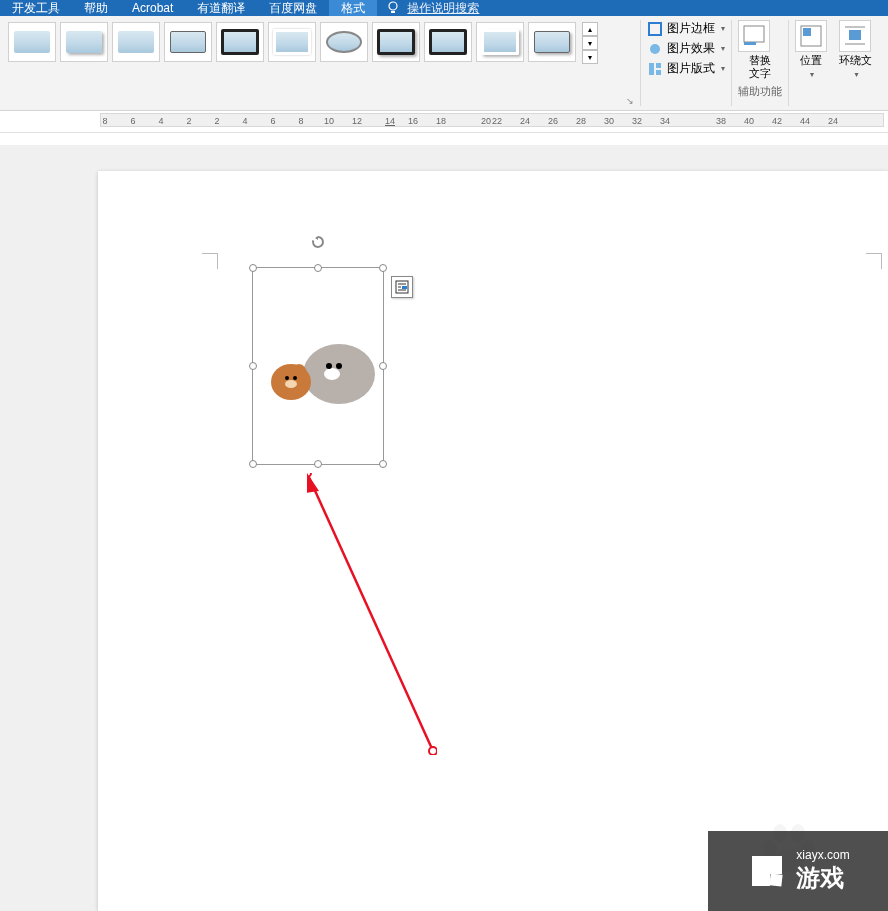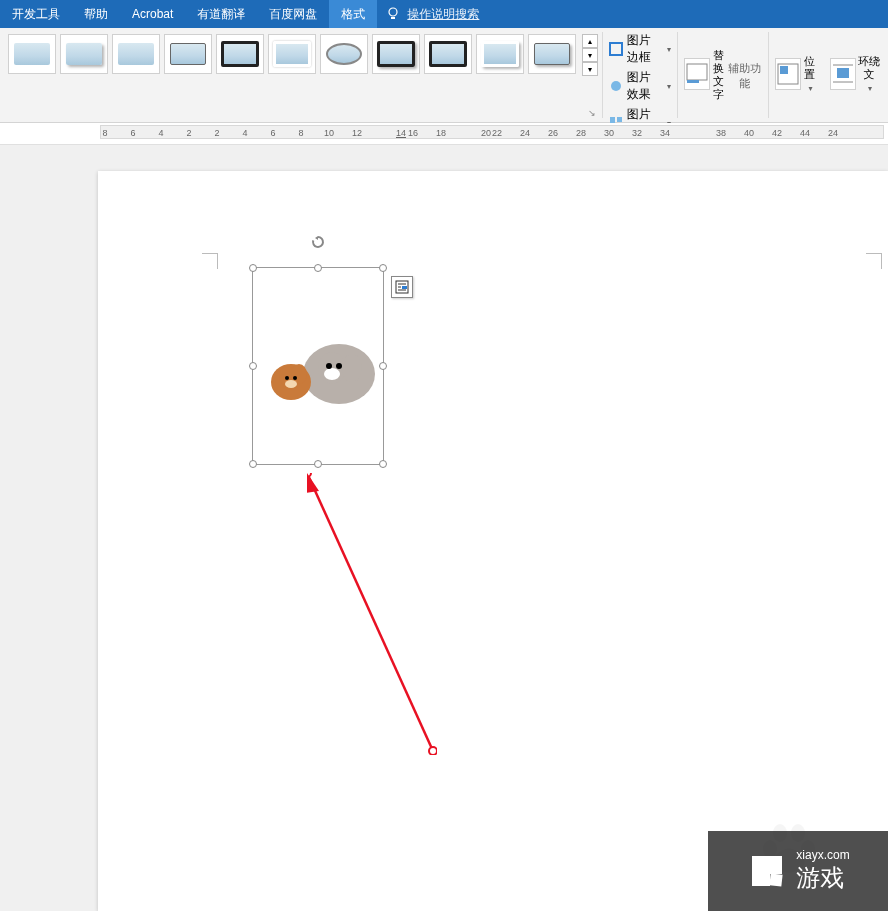--- a/index.html
+++ b/index.html
@@ -1,19 +1,19 @@
 <!DOCTYPE html>
 <html><head>
 <meta charset="utf-8">
 <style>
 * { margin: 0; padding: 0; box-sizing: border-box; font-family: "Microsoft YaHei", sans-serif; }
 body { width: 888px; height: 911px; background: #fff; overflow: hidden; position: relative; }
 
 
-.tab-bar { height: 28px; background: #1e6bb8; display: flex; }
+.tab-bar { height: 16px; background: #1e6bb8; display: flex; align-items: center; }
 .tab { padding: 0 12px; height: 28px; line-height: 28px; font-size: 12px; color: #fff; cursor: pointer; }
 .tab.active { background: #3a8ad6; }
 .search-area { display: flex; align-items: center; margin-left: 8px; }
 .search-icon { width: 16px; height: 16px; margin-right: 6px; }
 .search-text { font-size: 12px; color: #e8f0fa; text-decoration: underline; }
 
 
 .ribbon { height: 95px; background: #f3f3f3; border-bottom: 1px solid #d4d4d4; display: flex; position: relative; }
 .styles-section { display: flex; flex-direction: column; }
 .style-gallery { display: flex; padding: 6px 4px 2px 8px; gap: 4px; }
@@ -29,21 +29,21 @@
 .section-label { font-size: 11px; color: #666; text-align: center; padding-bottom: 2px; }
 .section-dialog-launcher { position:absolute; bottom:2px; right:2px; width:12px; height:12px; font-size:9px; color:#888; cursor:pointer; }
 
 .ribbon-sep { width: 1px; background: #dadada; margin: 4px 0; }
 
 .border-section { display: flex; flex-direction: column; padding: 4px 6px; gap: 3px; font-size: 12px; }
 .border-row { display: flex; align-items: center; gap: 4px; cursor: pointer; }
 .border-icon { width: 16px; height: 16px; display:flex; align-items:center; justify-content:center; }
 .dropdown-arrow { font-size: 8px; color: #666; margin-left: 2px; }
 
-.big-btn-section { display: flex; flex-direction: row; align-items: center; padding: 4px 6px; font-size: 11px; text-align:center; }
+.big-btn-section { display: flex; flex-direction: column; padding: 4px 6px; font-size: 11px; text-align:center; }
 .big-btn-icon { width: 32px; height: 32px; margin-bottom: 2px; display:flex; align-items:center; justify-content:center; border:1px solid #d0d0d0; background:#fff; }
 .big-btn-label { line-height: 13px; cursor:pointer; }
 
 
 .ruler { height: 22px; background: #fff; position: relative; border-bottom: 1px solid #e0e0e0; }
 .ruler-track { position: absolute; left: 100px; right: 4px; top: 2px; height: 14px; background: #f0f0f0; border: 1px solid #d8d8d8; }
 .ruler-tick { position: absolute; top: 0; font-size: 9px; color: #666; height: 14px; display:flex; align-items:center; transform: translateX(-50%); }
 
 
 .doc-area { position: absolute; top: 145px; left: 0; right: 0; bottom: 0; background: #f0f0f0; }
@@ -65,21 +65,21 @@
 
 
 .annotation-arrow { position:absolute; left:209px; top:302px; width:130px; height:282px; pointer-events:none; }
 
 
 .watermark-baidu { position:absolute; right:38px; bottom:24px; opacity:.18; font-size:22px; color:#888; }
 .watermark-game { position:absolute; right:0; bottom:0; width:180px; height:80px; background:rgba(20,20,20,.75); display:flex; align-items:center; justify-content:center; gap:8px; }
 .game-logo-shape { width:42px; height:42px; display:flex; align-items:center; justify-content:center; }
 .game-text { display:flex; flex-direction:column; color:#fff; }
 .game-url { font-size:12px; }
-.game-name { font-size:24px; font-weight:normal; }
+.game-name { font-size:24px; font-weight:bold; }
 </style>
 </head>
 <body>
 
 <div class="tab-bar">
   <div class="tab">开发工具</div>
   <div class="tab">帮助</div>
   <div class="tab">Acrobat</div>
   <div class="tab">有道翻译</div>
   <div class="tab">百度网盘</div>
@@ -218,21 +218,21 @@
   <span class="ruler-tick" style="left: 4px;">8</span>
       <span class="ruler-tick" style="left: 32px;">6</span>
       <span class="ruler-tick" style="left: 60px;">4</span>
       <span class="ruler-tick" style="left: 88px;">2</span>
       <span class="ruler-tick" style="left: 116px;">2</span>
       <span class="ruler-tick" style="left: 144px;">4</span>
       <span class="ruler-tick" style="left: 172px;">6</span>
       <span class="ruler-tick" style="left: 200px;">8</span>
       <span class="ruler-tick" style="left: 228px;">10</span>
       <span class="ruler-tick" style="left: 256px;">12</span>
-      <span class="ruler-tick" style="left: 300px; text-decoration: underline;">14</span>
+      <span class="ruler-tick" style="left: 289px; text-decoration: underline;">14</span>
       <span class="ruler-tick" style="left: 312px;">16</span>
       <span class="ruler-tick" style="left: 340px;">18</span>
       <span class="ruler-tick" style="left: 368px; margin-left: 17px;">20</span>
       <span class="ruler-tick" style="left: 396px;">22</span>
       <span class="ruler-tick" style="left: 424px;">24</span>
       <span class="ruler-tick" style="left: 452px;">26</span>
       <span class="ruler-tick" style="left: 480px;">28</span>
       <span class="ruler-tick" style="left: 508px;">30</span>
       <span class="ruler-tick" style="left: 536px;">32</span>
       <span class="ruler-tick" style="left: 564px;">34</span>

